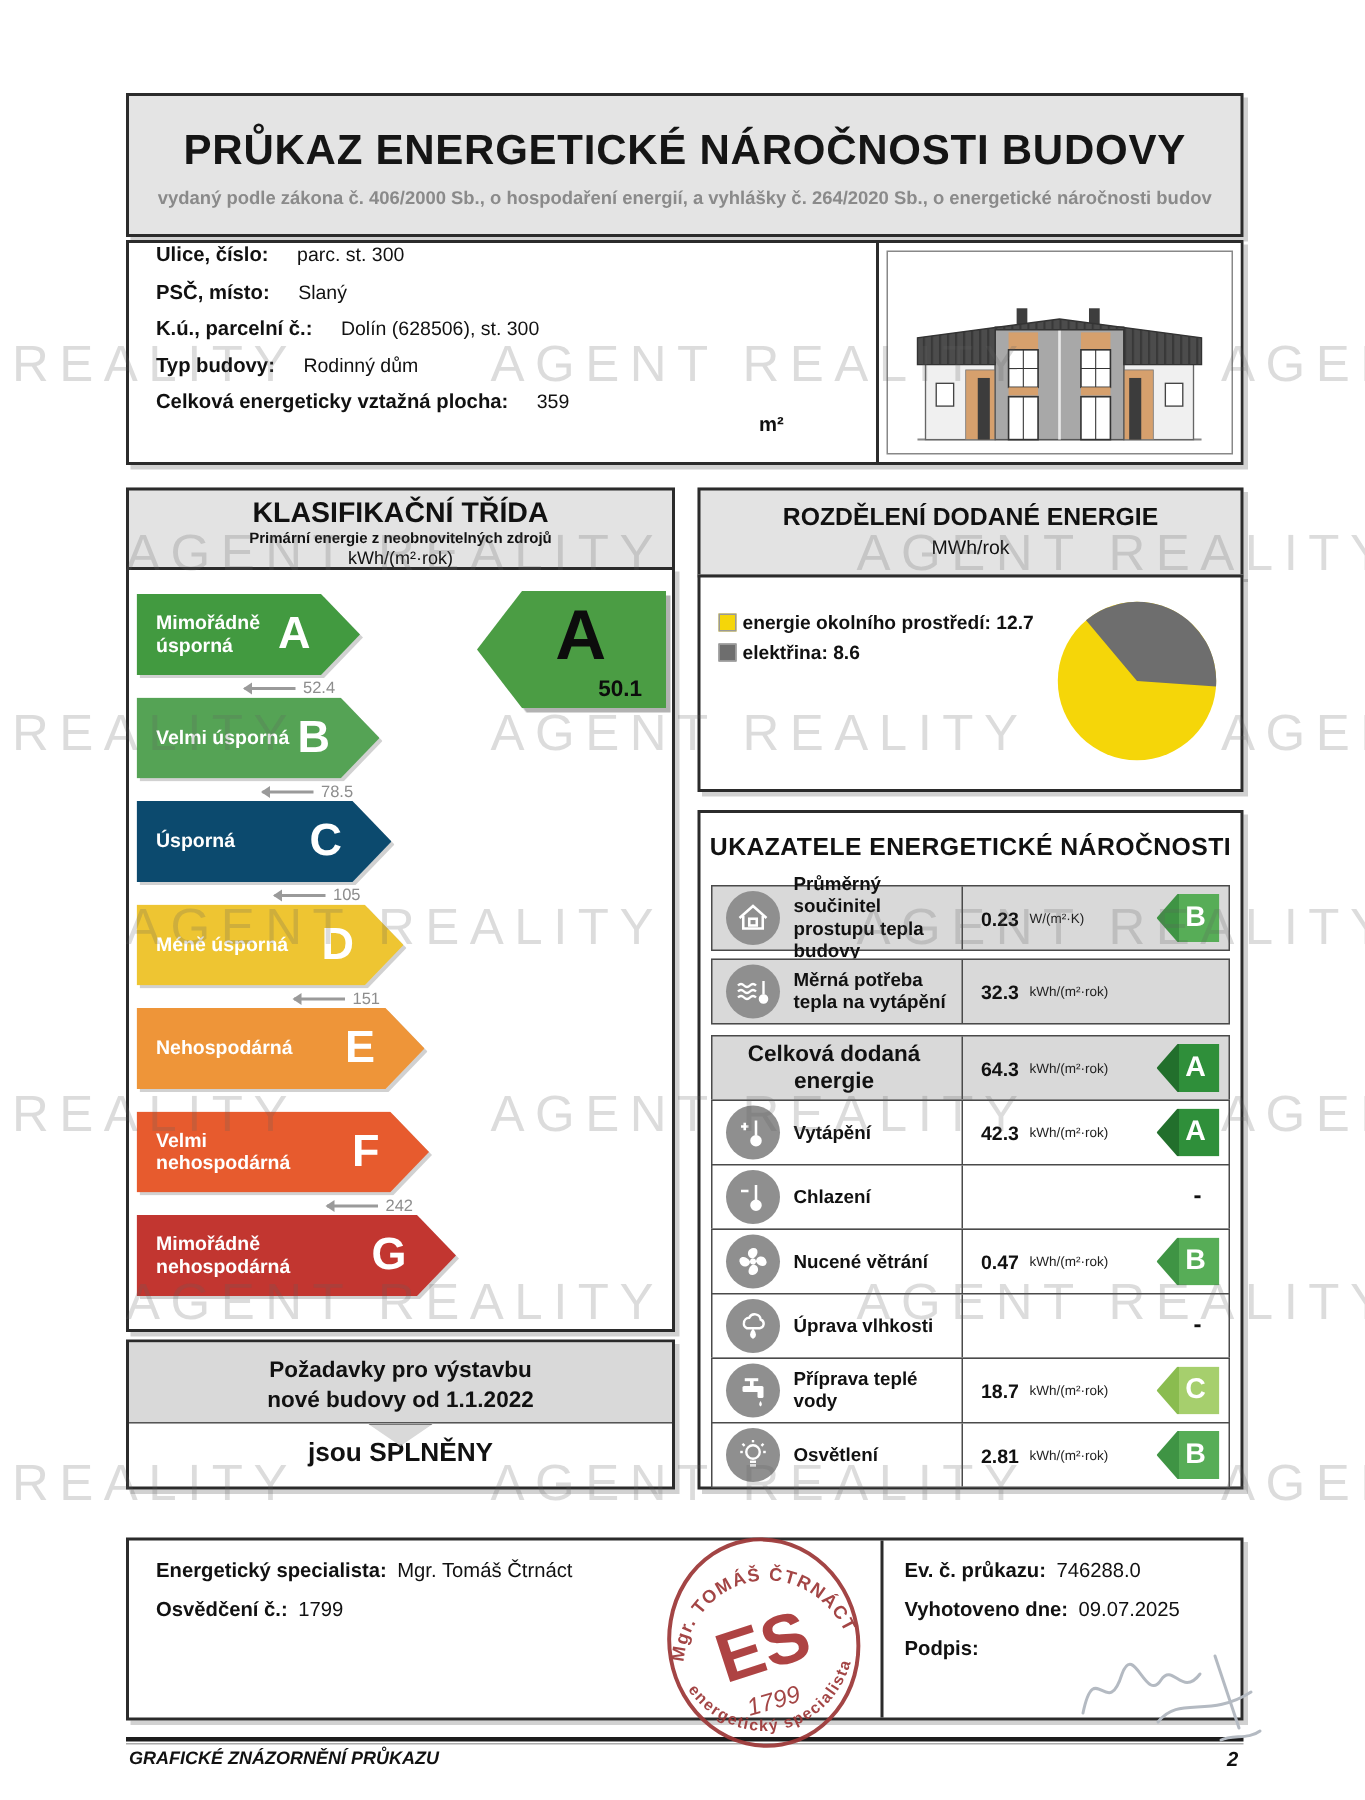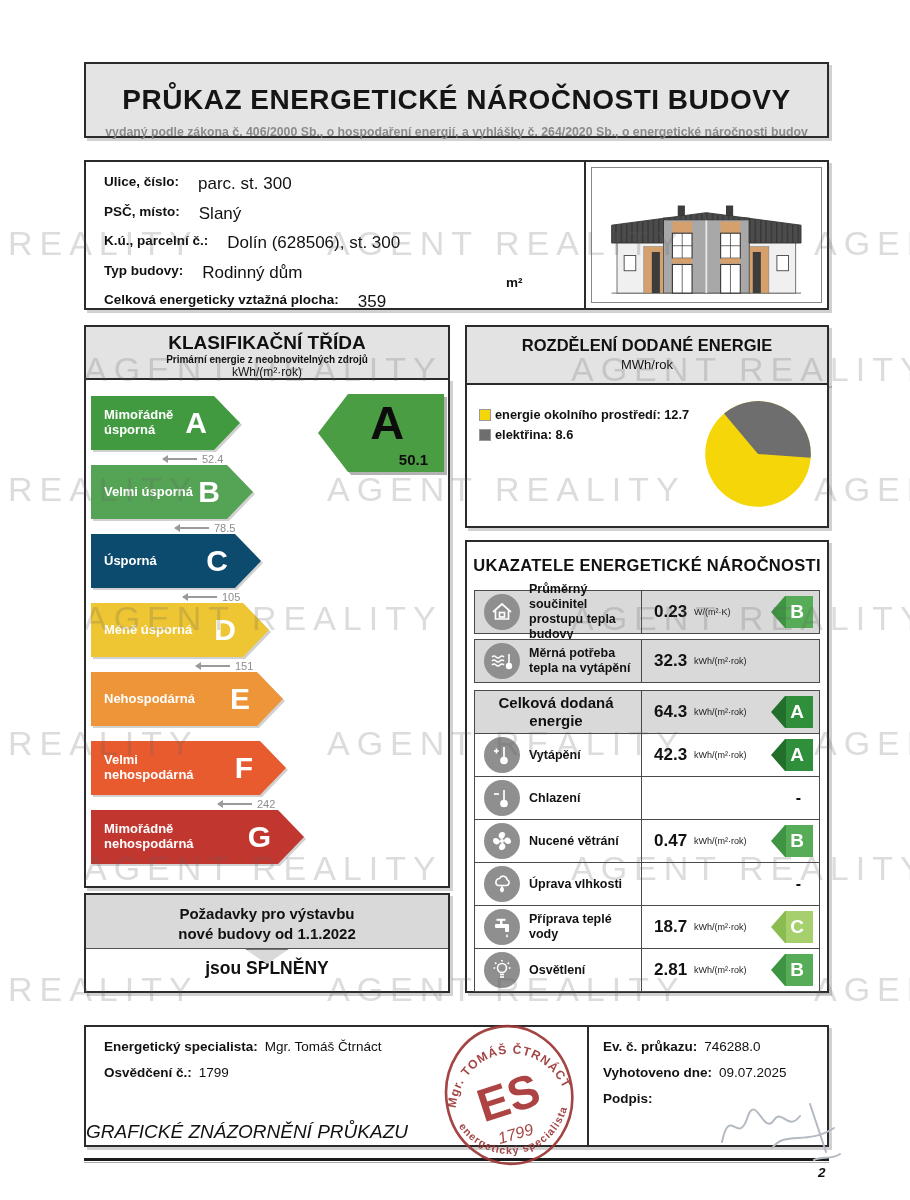--- a/index.html
+++ b/index.html
@@ -9,27 +9,27 @@
 
   
   .wm { position:absolute; inset:0; z-index:40; pointer-events:none; }
   .wm span { position:absolute; font-size:34px; letter-spacing:7px; font-weight:400;
              color:rgba(95,95,95,.22); mix-blend-mode:multiply; white-space:nowrap; }
 
   
   .box { position:absolute; border:2px solid #2b2b2b; background:#fff; box-shadow:3px 3px 0 rgba(0,0,0,.18); }
 
   
-  .hdr { left:84px; top:62px; width:745px; height:76px; background:#e4e4e4; text-align:center; }
+  .hdr { left:84px; top:62px; width:745px; height:96px; background:#e4e4e4; text-align:center; }
   .hdr-title { font-size:28px; font-weight:bold; letter-spacing:.5px; margin-top:20px; color:#151515; }
   .hdr-sub { font-size:12.3px; font-weight:bold; color:#8a8a8a; margin-top:9px; }
 
   
   .info { left:84px; top:160px; width:745px; height:150px; display:flex; }
-  .info-left { width:501px; padding:12px 0 0 18px; position:relative; }
+  .info-left { width:501px; padding:0 0 0 18px; position:relative; }
   .info-line { display:flex; font-size:13.5px; margin-bottom:9.5px; }
   .info-line .lab { font-weight:bold; margin-right:7px; white-space:nowrap; }
   .info-line .val { font-weight:normal; }
   .area-unit { position:absolute; left:420px; top:113px; font-size:13.5px; font-weight:bold; }
   .info-right { width:244px; border-left:2px solid #2b2b2b; position:relative; background:#fff; }
   .house-frame { position:absolute; inset:5px; border:1px solid #888; background:#fff; }
   .house-frame svg { width:100%; height:100%; }
 
   
   .cls-head { left:84px; top:325px; width:366px; height:55px; background:#e3e3e3; text-align:center; box-shadow:none; }
@@ -85,21 +85,21 @@
   .ind { left:465px; top:540px; width:364px; height:453px; }
   .ind-title { text-align:center; font-size:16.5px; font-weight:bold; margin-top:14px; letter-spacing:.3px; }
   .irow { position:absolute; left:7px; width:346px; height:44px; border:1.5px solid #4a4a4a; background:#fff; display:flex; align-items:center; }
   .irow.gray { background:#d9d9d9; }
   .icell { width:54px; display:flex; justify-content:center; align-items:center; }
   .icon-circle { width:36px; height:36px; border-radius:50%; background:#8f8f8f; display:flex; align-items:center; justify-content:center; }
   .icon-circle svg { width:24px; height:24px; }
   .lcell { flex:1; font-size:12.5px; font-weight:bold; line-height:1.2; padding-right:4px; }
   .lcell.center { text-align:center; font-size:15px; }
   .vwrap { width:178px; height:100%; border-left:1.5px solid #4a4a4a; position:relative; display:flex; align-items:center; }
-  .val { font-size:17px; font-weight:bold; margin-left:12px; }
+  .val { font-size:13px; font-weight:bold; margin-left:12px; }
   .unit { font-size:9px; margin-left:7px; color:#222; }
   .dash { position:absolute; right:18px; font-size:16px; font-weight:bold; }
   .badge { position:absolute; right:6px; top:50%; transform:translateY(-50%); width:42px; height:32px;
            clip-path:polygon(0 50%, 14px 0, 100% 0, 100% 100%, 14px 100%);
            color:#fff; font-weight:bold; font-size:19px; text-align:center; line-height:32px; padding-left:10px; }
   .b-a { background:linear-gradient(90deg,#226f2c 0 15px,#2f8f3a 15px); }
   .b-b { background:linear-gradient(90deg,#3f9444 0 15px,#57ad57 15px); }
   .b-c { background:linear-gradient(90deg,#8abc4f 0 15px,#a6cf6d 15px); }
 
   
@@ -108,21 +108,21 @@
   .spec-right { flex:1; border-left:2px solid #2b2b2b; padding:12px 0 0 14px; }
   .spec-line { display:flex; font-size:13.5px; margin-bottom:11px; }
   .spec-line .lab { font-weight:bold; margin-right:7px; white-space:nowrap; }
 
   .stamp { position:absolute; left:438px; top:1018px; width:142px; height:152px; z-index:60; transform:rotate(-10deg); opacity:.92; }
   .sig { position:absolute; left:714px; top:1086px; width:132px; height:86px; z-index:45; }
 
   
   .foot-line { position:absolute; left:84px; top:1158px; width:745px; height:3px; background:#1c1c1c; }
   .foot-line::after { content:""; position:absolute; left:0; right:0; top:4px; height:1px; background:#aaa; }
-  .foot-left { position:absolute; left:86px; top:1121px; font-size:19px; font-weight:normal; font-style:italic; }
+  .foot-left { position:absolute; left:86px; top:1165px; font-size:12px; font-weight:bold; font-style:italic; }
   .foot-page { position:absolute; left:818px; top:1165px; font-size:13.5px; font-weight:bold; font-style:italic; }
 </style>
 </head>
 <body>
 
 <div class="page">
 
   <div class="box hdr">
     <div class="hdr-title">PRŮKAZ ENERGETICKÉ NÁROČNOSTI BUDOVY</div>
     <div class="hdr-sub">vydaný podle zákona č. 406/2000 Sb., o hospodaření energií, a vyhlášky č. 264/2020 Sb., o energetické náročnosti budov</div>

